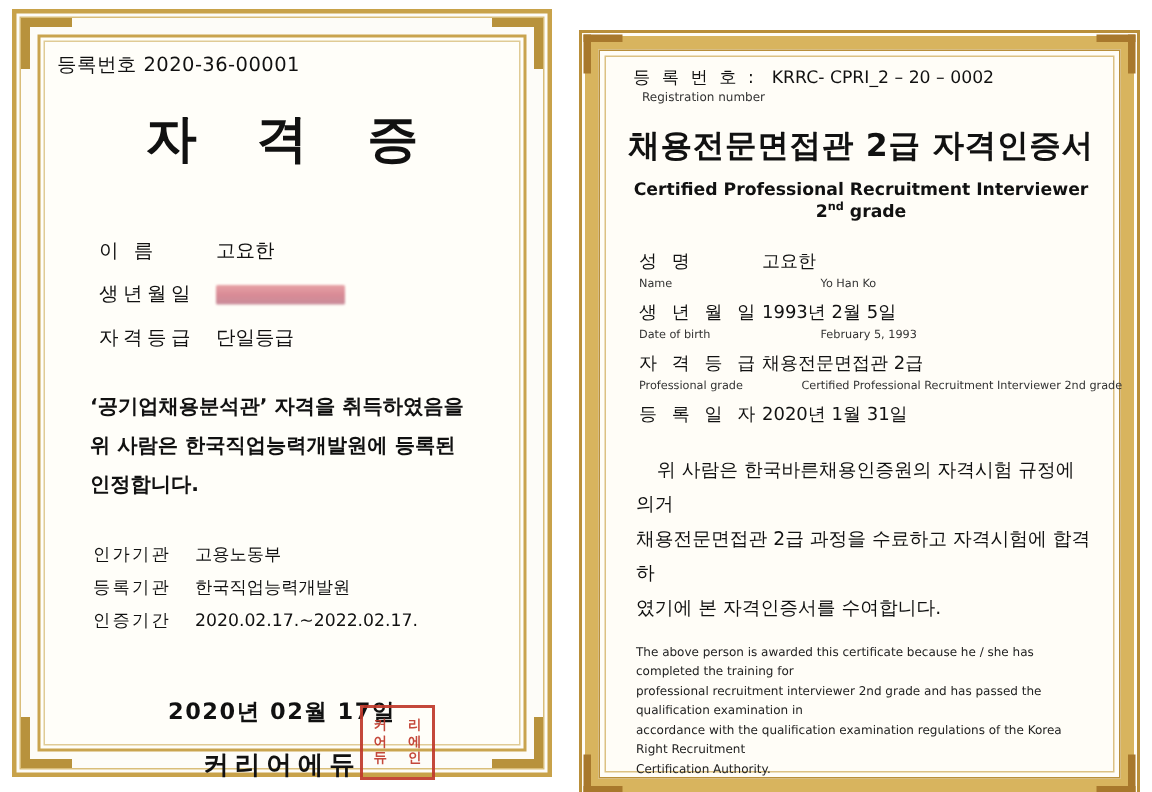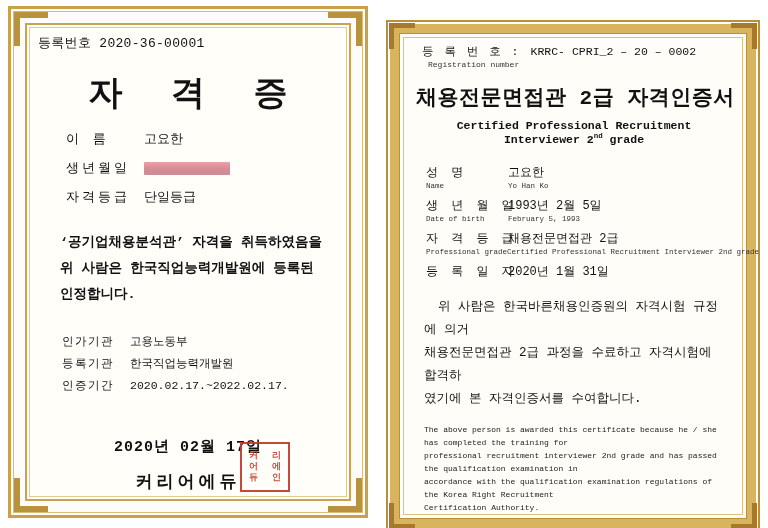--- a/index.html
+++ b/index.html
@@ -11,21 +11,20 @@
     width: 768px;
     height: 528px;
     font-family: "DejaVu Sans", "Liberation Sans", sans-serif;
     overflow: hidden;
   }
   .page {
     position: relative;
     width: 768px;
     height: 528px;
     background: #ffffff;
-    font-family: Liberation Mono, monospace;
   }
 
   
   .cert-left {
     position: absolute;
     left: 8px;
     top: 6px;
     width: 360px;
     height: 512px;
     background: #fdfcf8;
@@ -91,21 +90,21 @@
   .big-title {
     margin-top: 18px;
     text-align: center;
     font-size: 34px;
     font-weight: bold;
     letter-spacing: 14px;
     color: #111;
     text-indent: 14px;
   }
   .field-list {
-    margin-top: 14px;
+    margin-top: 42px;
     margin-left: 28px;
     font-size: 13px;
     color: #111;
   }
   .field-row {
     display: flex;
     align-items: center;
     margin-bottom: 11px;
   }
   .field-label {
@@ -314,21 +313,21 @@
     display: flex;
     align-items: baseline;
     font-size: 7.5px;
     color: #333;
     margin-top: 1px;
   }
   .r-field .k2 {
     width: 82px;
     white-space: nowrap;
   }
-  .r-field .v2 { white-space: nowrap; }
+  .r-field .v2 { white-space: nowrap; margin-left: 39px; }
 
   .r-statement {
     margin-top: 16px;
     margin-left: 8px;
     margin-right: 4px;
     font-size: 12.5px;
     line-height: 23px;
     color: #111;
   }
   .r-statement .indent { text-indent: 14px; }

